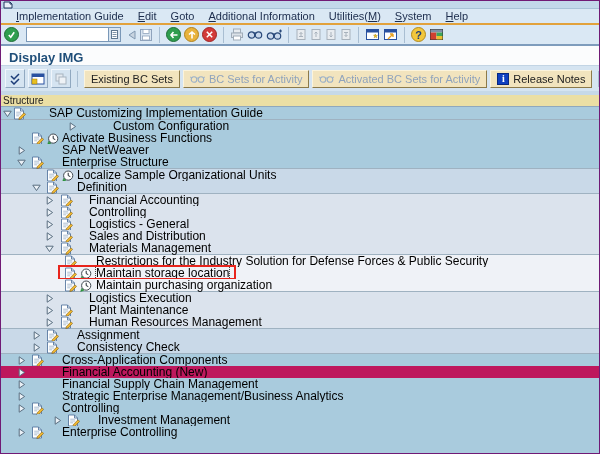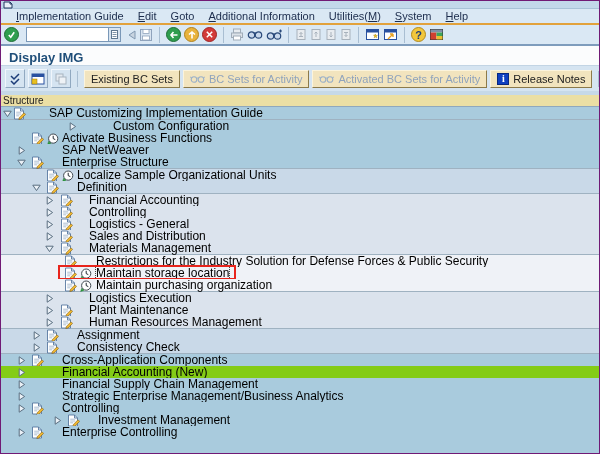--- a/index.html
+++ b/index.html
@@ -495,21 +495,21 @@
             <polygon points="2.2,0.8 7.6,4.5 2.2,8.2" fill="#EAF0F6" stroke="#5A6E80" stroke-width="1"></polygon>
           </svg></span>
         <span class="abs" style="left:30px;top:0px"><svg width="13" height="13" viewBox="0 0 13 13">
             <path d="M1.5 1h6l3 3v8h-9z" fill="#fff" stroke="#5878A0" stroke-width="0.9"></path>
             <path d="M7.5 1v3h3" fill="none" stroke="#5878A0" stroke-width="0.9"></path>
             <path d="M3.2 5.2h5M3.2 7h5M3.2 8.8h3" stroke="#9AB0C8" stroke-width="0.8"></path>
             <path d="M11 5.8l1.6 1.6-4.6 4.6-2.2 0.6 0.6-2.2z" fill="#F0B830" stroke="#806020" stroke-width="0.6"></path>
           </svg></span>
         <span class="lbl" style="left:61px">Cross-Application Components</span>
       </div>
-      <div class="tree-row" style="background: #84cc16;">
+      <div class="tree-row" style="background: #be185d;">
         <span class="abs" style="left:16px"><svg width="9" height="9" viewBox="0 0 9 9">
             <polygon points="2.2,0.8 7.6,4.5 2.2,8.2" fill="#EAF0F6" stroke="#5A6E80" stroke-width="1"></polygon>
           </svg></span>
         <span class="lbl" style="left:61px">Financial Accounting (New)</span>
       </div>
       <div class="tree-row" style="background: rgb(169, 203, 221);">
         <span class="abs" style="left:16px"><svg width="9" height="9" viewBox="0 0 9 9">
             <polygon points="2.2,0.8 7.6,4.5 2.2,8.2" fill="#EAF0F6" stroke="#5A6E80" stroke-width="1"></polygon>
           </svg></span>
         <span class="lbl" style="left:61px">Financial Supply Chain Management</span>

